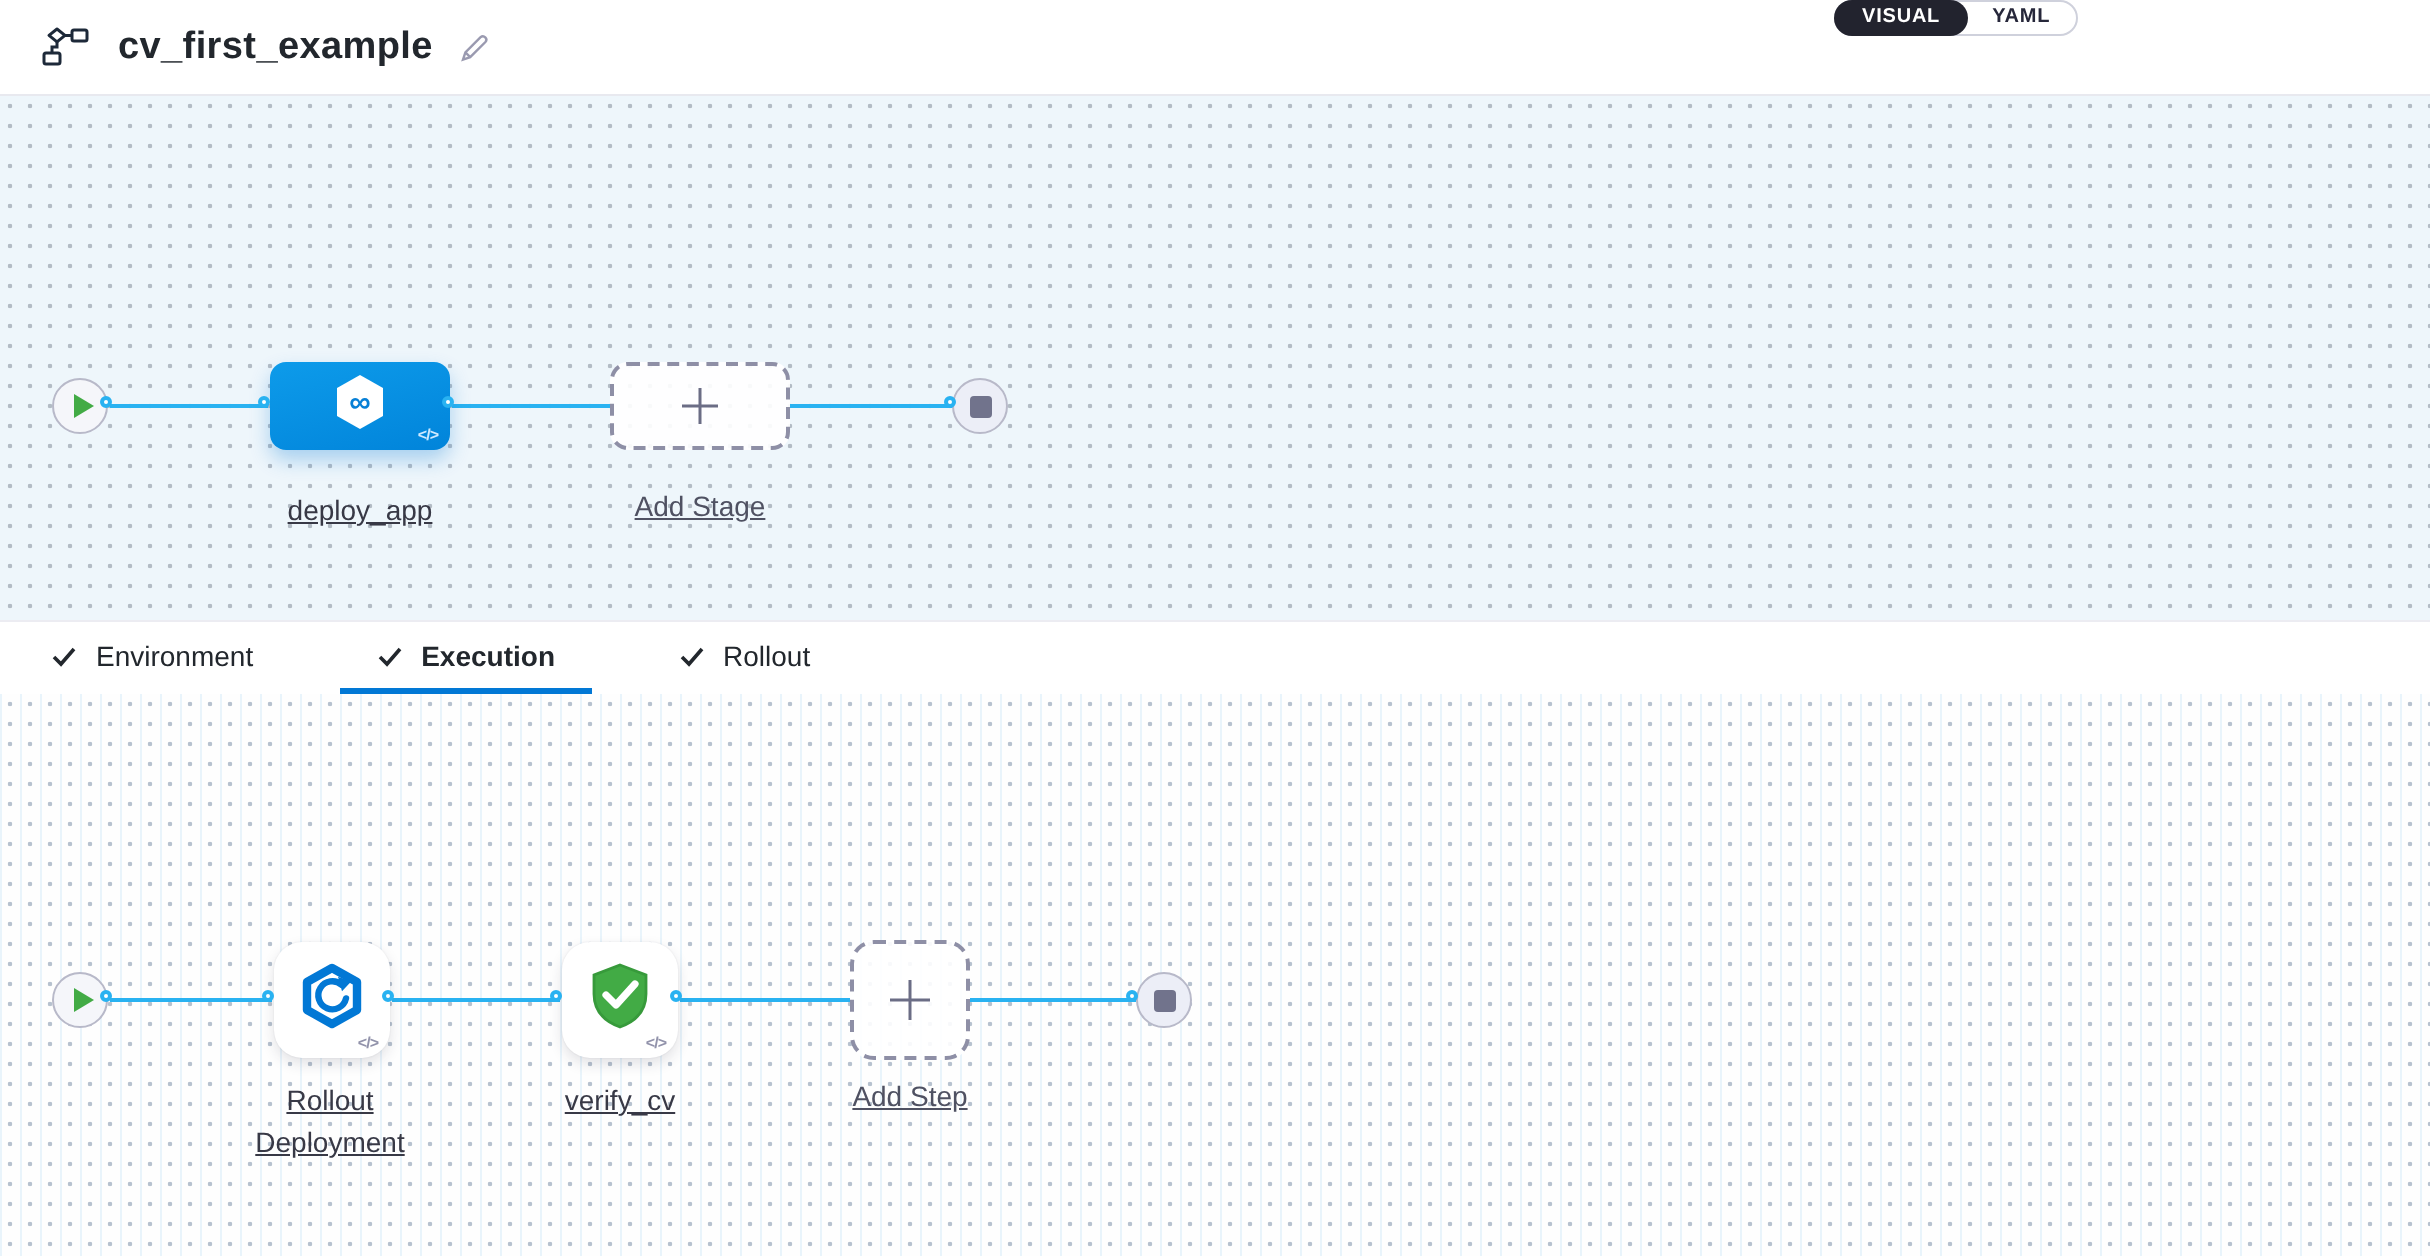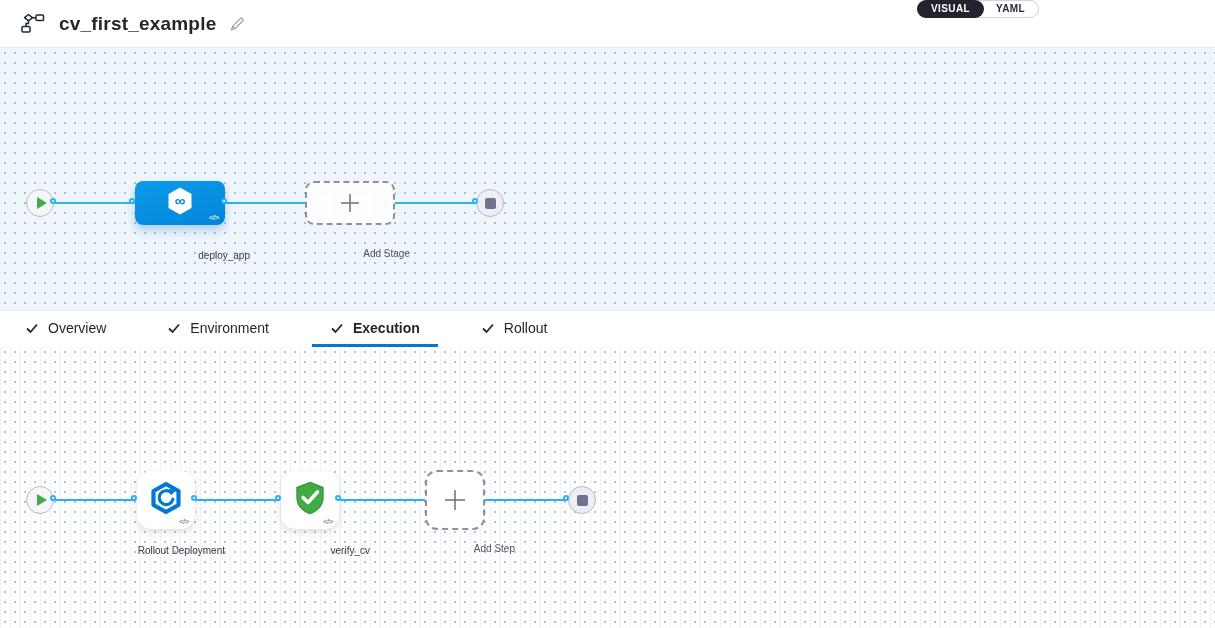--- a/index.html
+++ b/index.html
@@ -85,22 +85,22 @@
   }
   .code-badge.on-blue { color:#cfeaff; }
   .add-node {
     position:absolute; border:2px dashed #8e8fa6; background:rgba(255,255,255,.9);
     display:flex; align-items:center; justify-content:center; cursor:pointer; z-index:2;
   }
   .add-stage { width:90px; height:44px; border-radius:9px; }
   .add-step  { width:60px; height:60px; border-radius:12px; }
 
   .node-label {
-    position:absolute; text-align:right; font-size:10px; color:#383946;
-    line-height:21px; z-index:2;
+    position:absolute; text-align:center; font-size:14px; color:#383946;
+    line-height:21px; z-index:2;text-decoration:underline;
   }
   .node-label.muted { color:#4f5162; }
 
   
   .tabbar {
     height:37px; background:#fff; border-top:1px solid #ececf2;
     display:flex; align-items:stretch; gap:25px; padding-left:7px;
   }
   .tab {
     display:flex; align-items:center; gap:9px; padding:0 18px;
@@ -170,28 +170,20 @@
       <span class="stop-sq"></span>
     </div>
 
     <span class="port" style="left:50px;top:150px"></span>
     <span class="port" style="left:129px;top:150px"></span>
     <span class="port" style="left:221px;top:150px"></span>
     <span class="port" style="left:472px;top:150px"></span>
   </div>
 
   <nav class="tabbar">
-    <div class="tab">
-      <span class="check">
-          <svg width="14" height="14" viewBox="0 0 14 14">
-            <polyline points="2,7.5 5.5,11 12,3.5" fill="none" stroke="#22272d" stroke-width="1.8"></polyline>
-          </svg>
-        </span>
-      <span>Overview</span>
-    </div>
     <div class="tab">
       <span class="check">
           <svg width="14" height="14" viewBox="0 0 14 14">
             <polyline points="2,7.5 5.5,11 12,3.5" fill="none" stroke="#22272d" stroke-width="1.8"></polyline>
           </svg>
         </span>
       <span>Environment</span>
     </div>
     <div class="tab active">
       <span class="check">

